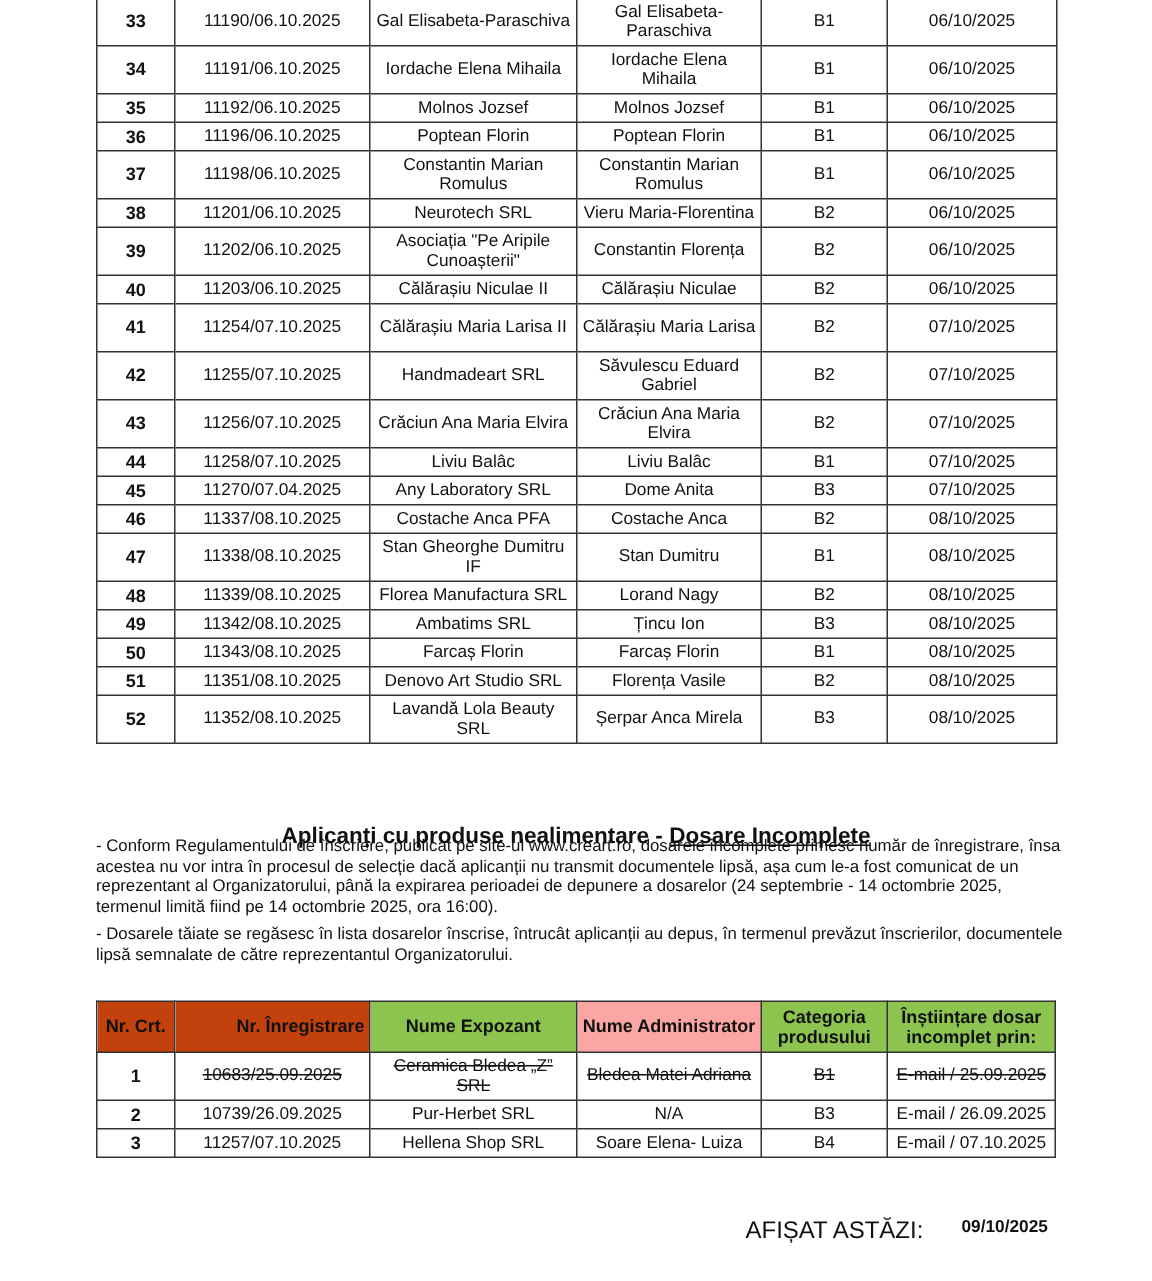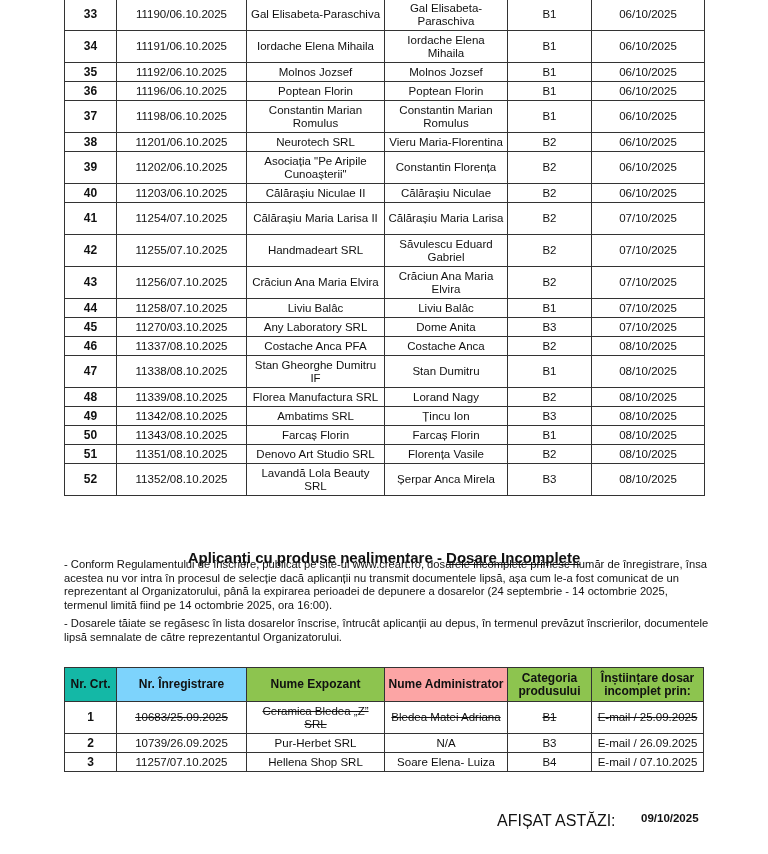--- a/index.html
+++ b/index.html
@@ -155,21 +155,21 @@
     <tr class="r1">
       <td class="nr">44</td>
       <td>11258/07.10.2025</td>
       <td>Liviu Balâc</td>
       <td>Liviu Balâc</td>
       <td>B1</td>
       <td>07/10/2025</td>
     </tr>
     <tr class="r1">
       <td class="nr">45</td>
-      <td>11270/03.10.2025</td>
+      <td>11270/07.04.2025</td>
       <td>Any Laboratory SRL</td>
       <td>Dome Anita</td>
       <td>B3</td>
       <td>07/10/2025</td>
     </tr>
     <tr class="r1">
       <td class="nr">46</td>
       <td>11337/08.10.2025</td>
       <td>Costache Anca PFA</td>
       <td>Costache Anca</td>
@@ -236,22 +236,22 @@
   <colgroup>
     <col style="width:52px">
       <col style="width:130px">
       <col style="width:138px">
       <col style="width:123px">
       <col style="width:84px">
       <col style="width:112px">
   </colgroup>
   <thead>
     <tr>
-      <th style="background: #14b8a6;">Nr. Crt.</th>
-      <th style="background: #7dd3fc;">Nr. Înregistrare</th>
+      <th style="background: #c2410c;">Nr. Crt.</th>
+      <th style="background: #c2410c; text-align: right;">Nr. Înregistrare</th>
       <th style="background: rgb(141, 196, 79);">Nume Expozant</th>
       <th style="background: #fca5a5;">Nume Administrator</th>
       <th style="background: rgb(141, 196, 79);">Categoria produsului</th>
       <th style="background: rgb(141, 196, 79);">Înștiințare dosar incomplet prin:</th>
     </tr>
   </thead>
   <tbody>
     <tr class="r2 struck">
       <td class="nr">1</td>
       <td class="txt">10683/25.09.2025</td>

